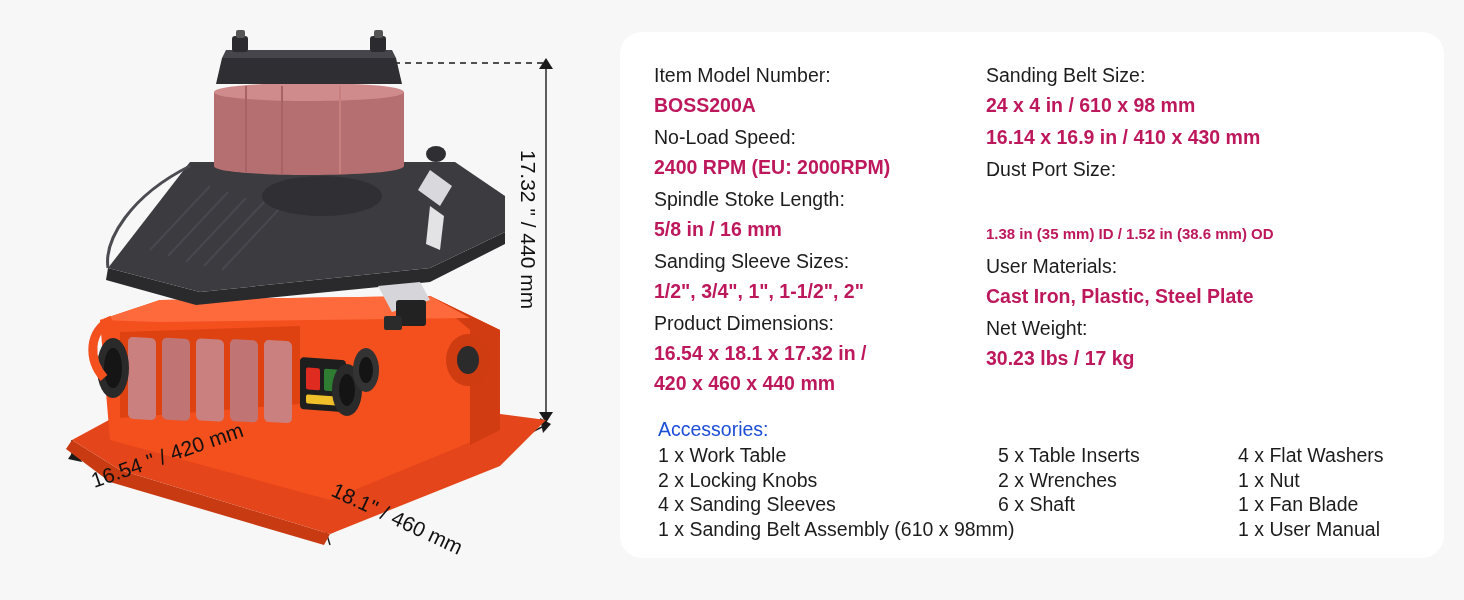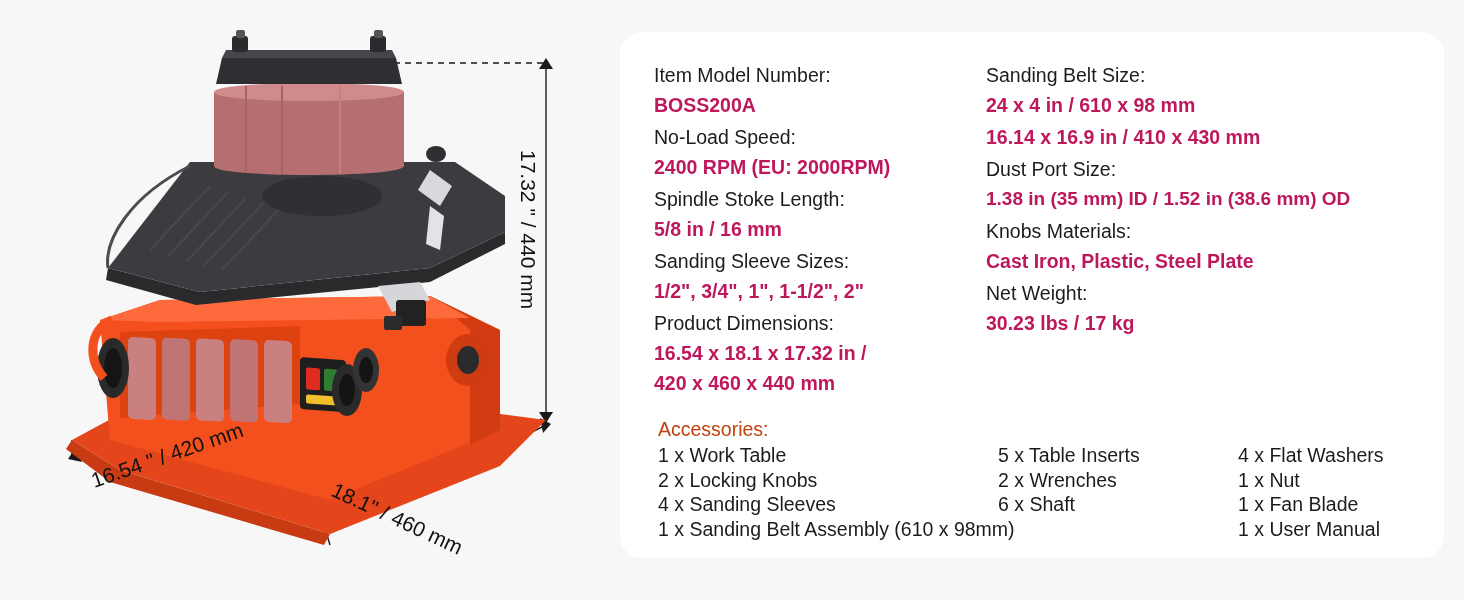--- a/index.html
+++ b/index.html
@@ -96,30 +96,31 @@
     font-family: "Liberation Sans", sans-serif;
   }
   .spec-value {
     font-size: 19.5px;
     color: #be185d;
     font-weight: bold;
     line-height: 30px;
     font-family: "Liberation Sans", sans-serif;
   }
   .spec-value.small {
-    font-size: 19px;
+    font-size: 15px;
+    margin-top: 35px;
   }
 
   
   .accessories {
     margin-top: 16px;
   }
   .acc-title {
     font-size: 19.5px;
-    color: #c2410c;
+    color: #1d4ed8;
     line-height: 26px;
     margin-left: 4px;
     margin-bottom: 1px;
   }
   .acc-grid {
     display: grid;
     grid-template-columns: 340px 240px 1fr;
     margin-left: 4px;
   }
   .acc-cell {
@@ -299,21 +300,21 @@
         <div class="spec-item">
           <div class="spec-value">16.14 x 16.9 in / 410 x 430 mm</div>
         </div>
 
         <div class="spec-item">
           <div class="spec-label">Dust Port Size:</div>
           <div class="spec-value small">1.38 in (35 mm) ID / 1.52 in (38.6 mm) OD</div>
         </div>
 
         <div class="spec-item">
-          <div class="spec-label">Knobs Materials:</div>
+          <div class="spec-label">User Materials:</div>
           <div class="spec-value">Cast Iron, Plastic, Steel Plate</div>
         </div>
 
         <div class="spec-item">
           <div class="spec-label">Net Weight:</div>
           <div class="spec-value">30.23 lbs / 17 kg</div>
         </div>
 
       </div>
     </div>

